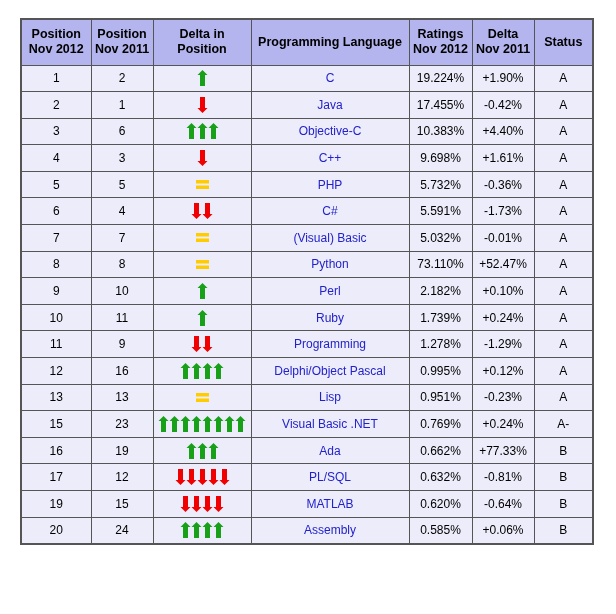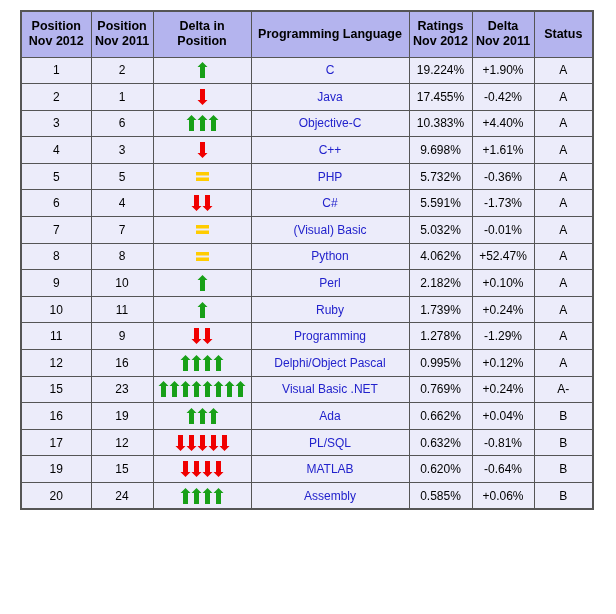--- a/index.html
+++ b/index.html
@@ -21,20 +21,21 @@
     left: 20px;
     top: 10px;
     width: 572px;
   }
 
   table.tiobe {
     border-collapse: collapse;
     table-layout: fixed;
     width: 572px;
     border: 2px solid #555555;
+    margin-top: 8px;
   }
 
   table.tiobe th,
   table.tiobe td {
     border: 1px solid #555555;
     padding: 0 4px;
     font-size: 12px;
     color: #000000;
     background: #ececfa;
     vertical-align: middle;
@@ -263,21 +264,21 @@
           <td class="num-cell">8</td>
           <td>
             <span class="arrows">
               <svg class="eq-glyph" width="13" height="11" viewBox="0 0 13 11">
                 <rect x="0" y="1" width="13" height="3.5" fill="#ffcc00"></rect>
                 <rect x="0" y="6.5" width="13" height="3.5" fill="#ffcc00"></rect>
               </svg>
             </span>
           </td>
           <td class="lang-cell"><span class="lang-link">Python</span></td>
-          <td class="rating-cell">4.062%</td>
+          <td class="rating-cell">73.110%</td>
           <td class="delta-cell">+52.47%</td>
           <td class="status-cell">A</td>
         </tr>
         <tr>
           <td class="num-cell">9</td>
           <td class="num-cell">10</td>
           <td>
             <span class="arrows">
               <svg class="arrow-svg" width="11" height="16" viewBox="0 0 11 16">
                 <polygon points="5.5,0 10.5,5 8,5 8,16 3,16 3,5 0.5,5" fill="#18a018"></polygon>
@@ -337,20 +338,36 @@
                 <polygon points="5.5,0 10.5,5 8,5 8,16 3,16 3,5 0.5,5" fill="#18a018"></polygon>
               </svg>
               <svg class="arrow-svg" width="11" height="16" viewBox="0 0 11 16">
                 <polygon points="5.5,0 10.5,5 8,5 8,16 3,16 3,5 0.5,5" fill="#18a018"></polygon>
               </svg>
             </span>
           </td>
           <td class="lang-cell"><span class="lang-link">Delphi/Object Pascal</span></td>
           <td class="rating-cell">0.995%</td>
           <td class="delta-cell">+0.12%</td>
+          <td class="status-cell">A</td>
+        </tr>
+        <tr>
+          <td class="num-cell">13</td>
+          <td class="num-cell">13</td>
+          <td>
+            <span class="arrows">
+              <svg class="eq-glyph" width="13" height="11" viewBox="0 0 13 11">
+                <rect x="0" y="1" width="13" height="3.5" fill="#ffcc00"></rect>
+                <rect x="0" y="6.5" width="13" height="3.5" fill="#ffcc00"></rect>
+              </svg>
+            </span>
+          </td>
+          <td class="lang-cell"><span class="lang-link">Lisp</span></td>
+          <td class="rating-cell">0.951%</td>
+          <td class="delta-cell">-0.23%</td>
           <td class="status-cell">A</td>
         </tr>
         <tr>
           <td class="num-cell">15</td>
           <td class="num-cell">23</td>
           <td>
             <span class="arrows">
               <svg class="arrow-svg" width="11" height="16" viewBox="0 0 11 16">
                 <polygon points="5.5,0 10.5,5 8,5 8,16 3,16 3,5 0.5,5" fill="#18a018"></polygon>
               </svg>
@@ -393,21 +410,21 @@
               <svg class="arrow-svg" width="11" height="16" viewBox="0 0 11 16">
                 <polygon points="5.5,0 10.5,5 8,5 8,16 3,16 3,5 0.5,5" fill="#18a018"></polygon>
               </svg>
               <svg class="arrow-svg" width="11" height="16" viewBox="0 0 11 16">
                 <polygon points="5.5,0 10.5,5 8,5 8,16 3,16 3,5 0.5,5" fill="#18a018"></polygon>
               </svg>
             </span>
           </td>
           <td class="lang-cell"><span class="lang-link">Ada</span></td>
           <td class="rating-cell">0.662%</td>
-          <td class="delta-cell">+0.04%</td>
+          <td class="delta-cell">+77.33%</td>
           <td class="status-cell">B</td>
         </tr>
         <tr>
           <td class="num-cell">17</td>
           <td class="num-cell">12</td>
           <td>
             <span class="arrows">
               <svg class="arrow-svg" width="11" height="16" viewBox="0 0 11 16">
                 <polygon points="5.5,16 10.5,11 8,11 8,0 3,0 3,11 0.5,11" fill="#f00000"></polygon>
               </svg>

